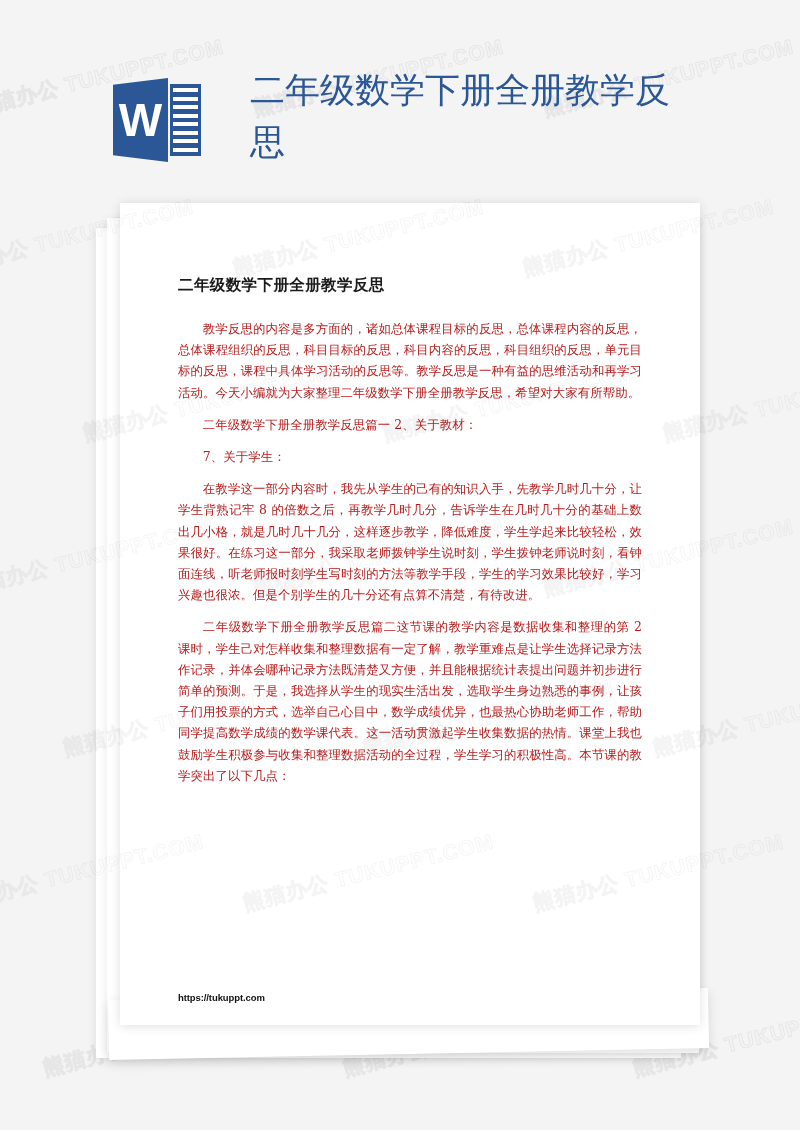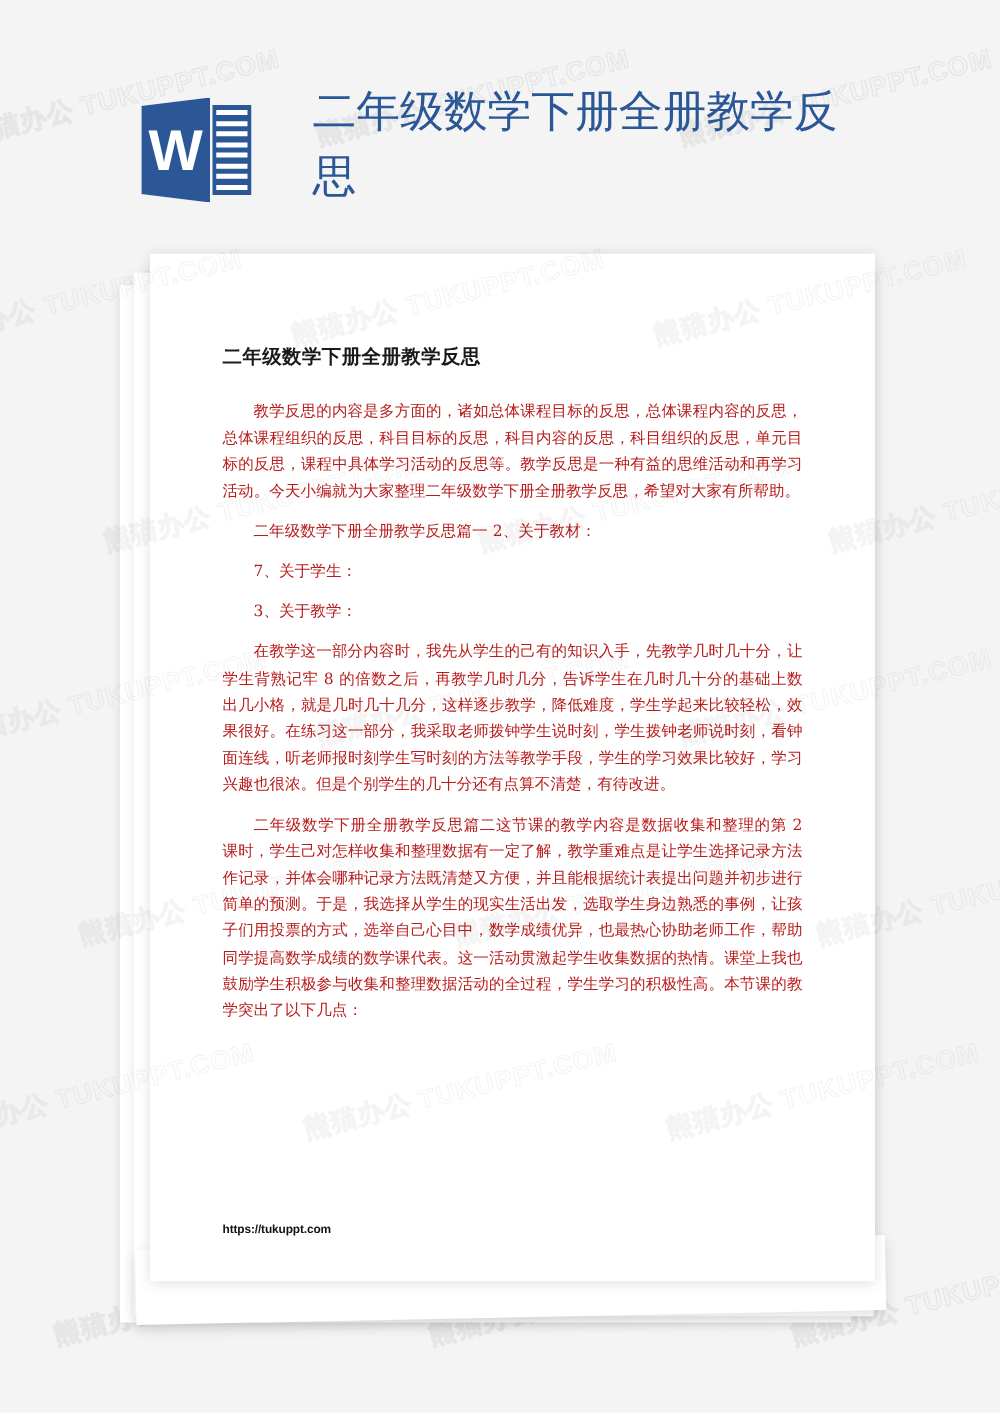--- a/index.html
+++ b/index.html
@@ -175,21 +175,21 @@
     color: #b91c1c;
     text-align: justify;
     text-indent: 2em;
     margin: 0 0 11px 0;
     font-family: "DejaVu Serif", serif;
     letter-spacing: 0.1px;
   }
   .footer-url {
     position: absolute;
     left: 58px;
-    bottom: 36px;
+    bottom: 22px;
     font-size: 9.5px;
     color: #111;
     font-weight: 700;
     font-family: "Liberation Sans", sans-serif;
     letter-spacing: -0.1px;
   }
 
   
   .wm-front {
     position: absolute;
@@ -233,21 +233,20 @@
     </div>
   </div>
   <div class="doc-title">二年级数学下册全册教学反思</div>
 </div>
 
 <div class="page-body">
   <div class="doc-h1">二年级数学下册全册教学反思</div>
   <p class="para">教学反思的内容是多方面的，诸如总体课程目标的反思，总体课程内容的反思，总体课程组织的反思，科目目标的反思，科目内容的反思，科目组织的反思，单元目标的反思，课程中具体学习活动的反思等。教学反思是一种有益的思维活动和再学习活动。今天小编就为大家整理二年级数学下册全册教学反思，希望对大家有所帮助。</p>
   <p class="para">二年级数学下册全册教学反思篇一 2、关于教材：</p>
   <p class="para">7、关于学生：</p>
-  <p class="para">3、关于教学：</p>
   <p class="para">在教学这一部分内容时，我先从学生的己有的知识入手，先教学几时几十分，让学生背熟记牢 8 的倍数之后，再教学几时几分，告诉学生在几时几十分的基础上数出几小格，就是几时几十几分，这样逐步教学，降低难度，学生学起来比较轻松，效果很好。在练习这一部分，我采取老师拨钟学生说时刻，学生拨钟老师说时刻，看钟面连线，听老师报时刻学生写时刻的方法等教学手段，学生的学习效果比较好，学习兴趣也很浓。但是个别学生的几十分还有点算不清楚，有待改进。</p>
   <p class="para">二年级数学下册全册教学反思篇二这节课的教学内容是数据收集和整理的第 2 课时，学生己对怎样收集和整理数据有一定了解，教学重难点是让学生选择记录方法作记录，并体会哪种记录方法既清楚又方便，并且能根据统计表提出问题并初步进行简单的预测。于是，我选择从学生的现实生活出发，选取学生身边熟悉的事例，让孩子们用投票的方式，选举自己心目中，数学成绩优异，也最热心协助老师工作，帮助同学提高数学成绩的数学课代表。这一活动贯激起学生收集数据的热情。课堂上我也鼓励学生积极参与收集和整理数据活动的全过程，学生学习的积极性高。本节课的教学突出了以下几点：</p>
   <div class="footer-url">https://tukuppt.com</div>
 </div>
 
 <div class="wm-front" id="wmFront">
     <div class="wm" style="left: -60px; top: 255px; font-size: 21px; transform: rotate(-14deg); -webkit-text-stroke: 1.1px rgba(0, 0, 0, 0.043);">熊猫办公 TUKUPPT.COM</div>
     <div class="wm" style="left: 230px; top: 255px; font-size: 21px; transform: rotate(-14deg); -webkit-text-stroke: 1.1px rgba(0, 0, 0, 0.043);">熊猫办公 TUKUPPT.COM</div>
     <div class="wm" style="left: 520px; top: 255px; font-size: 21px; transform: rotate(-14deg); -webkit-text-stroke: 1.1px rgba(0, 0, 0, 0.043);">熊猫办公 TUKUPPT.COM</div>
     <div class="wm" style="left: 80px; top: 420px; font-size: 21px; transform: rotate(-14deg); -webkit-text-stroke: 1.1px rgba(0, 0, 0, 0.043);">熊猫办公 TUKUPPT.COM</div>

